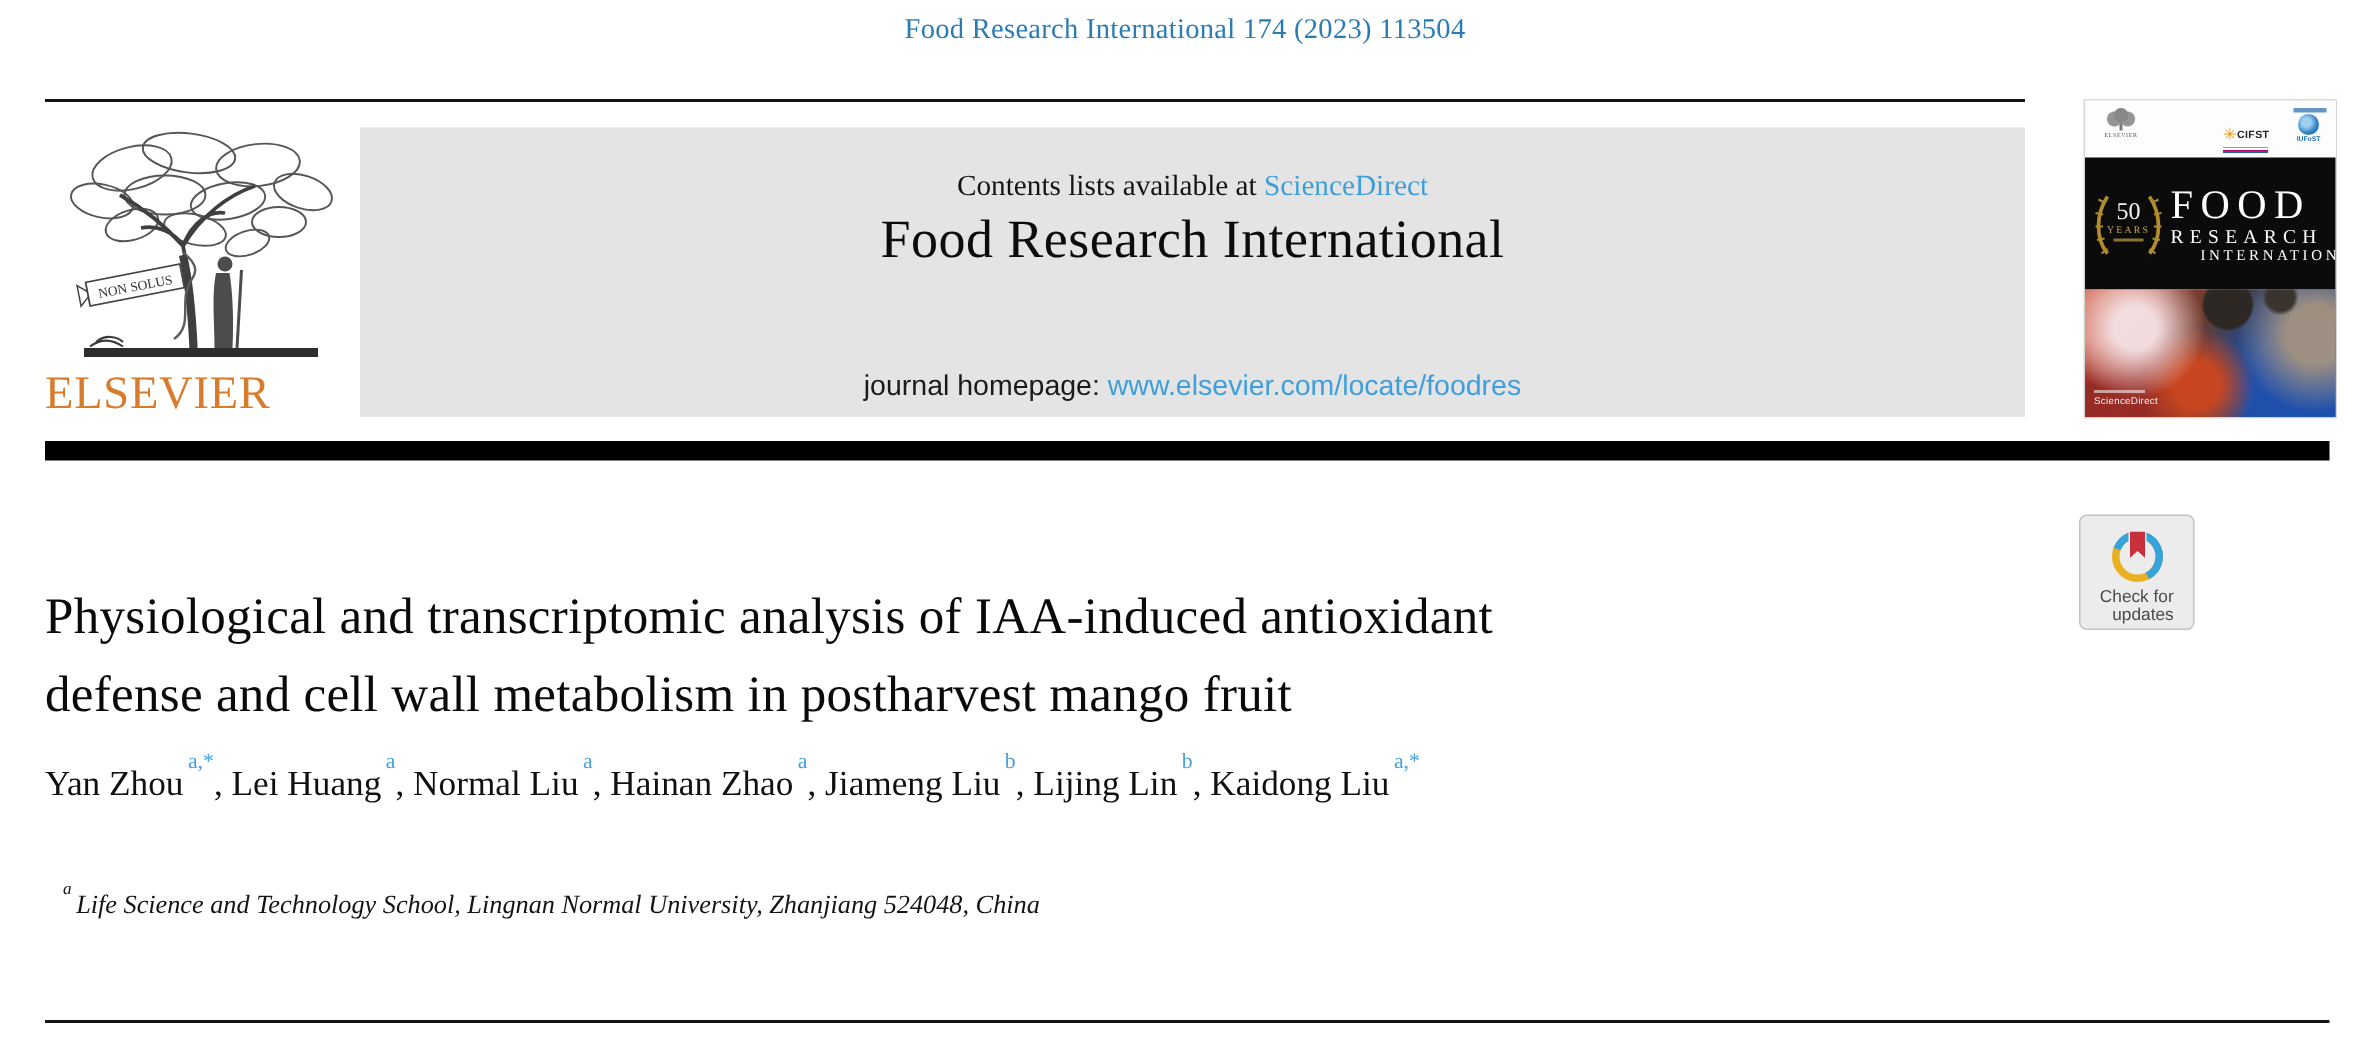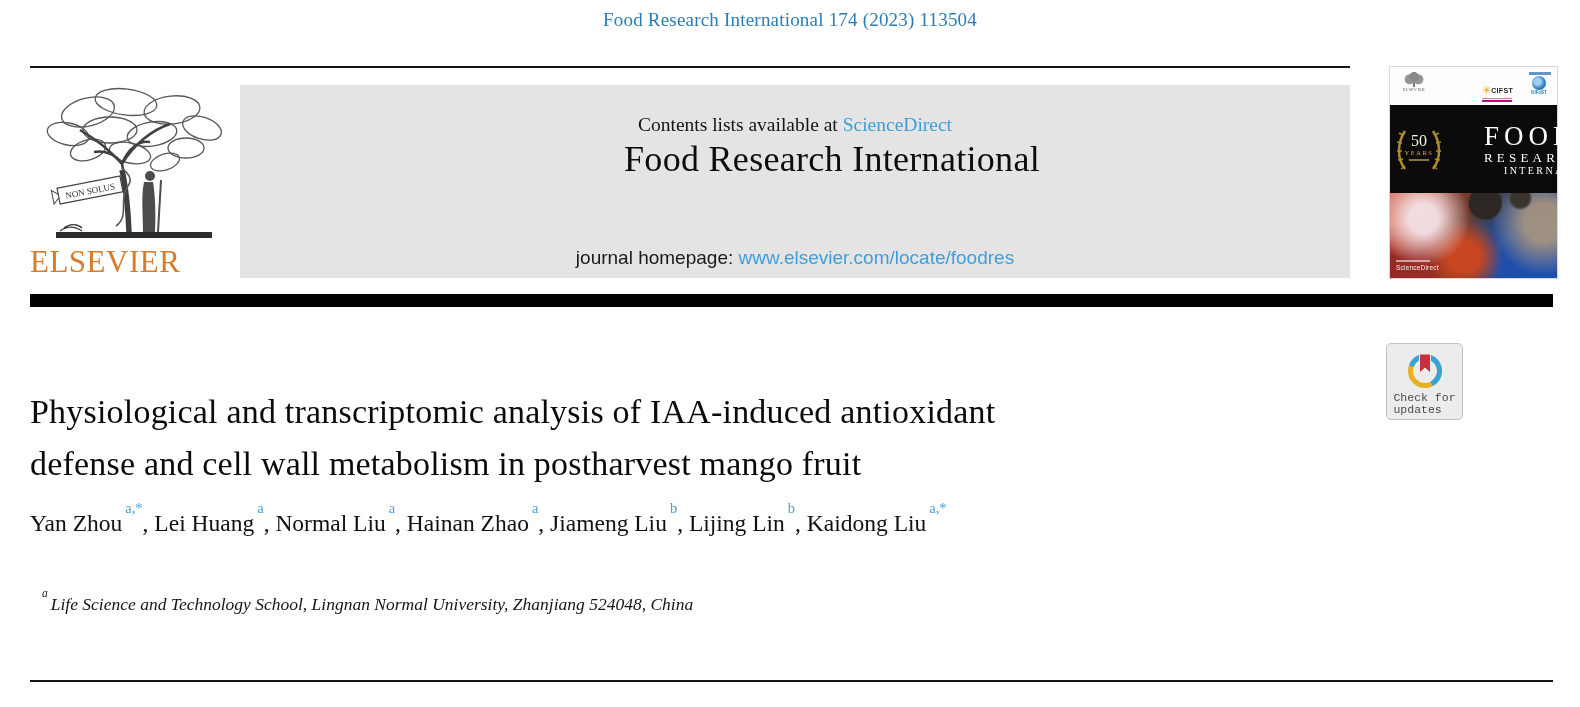--- a/index.html
+++ b/index.html
@@ -29,21 +29,21 @@
     position:absolute; left:240px; top:85px; width:1110px; height:193px;
     background:#e4e4e4;
   }
   .contents-line {
     position:absolute; top:5px; left:0; width:100%; text-align:center;
     font-size:19.5px; color:#141414;margin-top:24px;
   }
   .contents-line .lnk { color:#3d9ed9; }
   .journal-title {
     position:absolute; top:53px; left:0; width:100%; text-align:center;
-    font-size:36px; color:#0c0c0c; letter-spacing:.3px;margin-left:37px;
+    font-size:36px; color:#0c0c0c; letter-spacing:.3px;
   }
   .homepage-line {
     position:absolute; bottom:9px; left:0; width:100%; text-align:center;
     font-family:"Liberation Sans", sans-serif; font-size:19px; color:#1a1a1a;
   }
   .homepage-line .lnk { color:#3f9edb; }
   a.lnk { text-decoration:none; cursor:pointer; }
   
   .cover { position:absolute; left:1390px; top:67px; width:167px; height:211px;
            box-shadow:0 0 0 1px #d8d8d8; }
@@ -62,21 +62,21 @@
       font-family:"Liberation Sans", sans-serif; }
   .cover-cifst .star { color:#f39c12; font-size:11px; vertical-align:-1px; }
   .cover-cifst .name { font-size:7px; font-weight:bold; color:#222; letter-spacing:.3px; }
   .cover-cifst .bars { width:30px; height:4px; margin-top:1px;
       background:linear-gradient(#9a9a9a 0 1px, transparent 1px 2px, #b06 2px 3px, #269 3px 4px); }
   .cover-iufost { position:absolute; right:5px; top:9px; width:26px; text-align:center;
       font-family:"Liberation Sans", sans-serif; }
   .cover-iufost .blob { width:14px; height:14px; margin:0 auto; border-radius:50%;
       background:radial-gradient(circle at 40% 40%, #9fd0f0 0 25%, #2d7fc2 60%, #1f5fa5 100%); }
   .cover-iufost .name { font-size:4.5px; color:#1f6fb5; font-weight:bold; }
-  .cover-black { position:relative; width:100%; height:88px; background:#0b0b0c; display:flex; align-items:center;gap:37px; }
+  .cover-black { position:relative; width:100%; height:88px; background:#0b0b0c; display:flex; align-items:center; }
   .laurel { width:52px; height:56px; flex:0 0 52px; margin-left:3px; position:relative; }
   .laurel svg { display:block; }
   .cover-title { color:#fff; margin-left:2px; }
   .cover-title .t1 { font-size:27px; letter-spacing:5px; line-height:28px; }
   .cover-title .t2 { font-size:13px; letter-spacing:4.2px; line-height:15px; }
   .cover-title .t3 { font-size:10px; letter-spacing:2.4px; line-height:12px;margin-left:20px; }
   .cover-photo { position:relative; width:100%; height:85px;
       background:
         radial-gradient(circle at 57% 12%, #2e2824 0 13%, rgba(46,40,36,0) 14.5%),
         radial-gradient(circle at 78% 6%, #3a342e 0 6%, rgba(58,52,46,0) 8%),
@@ -96,22 +96,22 @@
     position:absolute; left:30px; top:386px; width:1290px;
     font-size:34px; line-height:52px; color:#0a0a0a; letter-spacing:.2px;
   }
   
   .upd-badge {
     position:absolute; left:1386px; top:343px; width:77px; height:77px;
     background:#ececec; border:1px solid #c2c2c2; border-radius:5px;
     display:flex; flex-direction:column; align-items:center; cursor:pointer;
   }
   .upd-badge svg { margin-top:5px; }
-  .upd-text { font-family:Liberation Mono, monospace; font-size:11.5px;
-      line-height:12px; color:#4a4a4a; text-align:left; margin-top:1px; }
+  .upd-text { font-family:Liberation Sans, sans-serif; font-size:11.5px;
+      line-height:12px; color:#4a4a4a; text-align:right; margin-top:1px; }
   
   .authors { position:absolute; left:30px; top:509px; width:1400px;
       font-size:23.5px; color:#101010; }
   .authors sup { color:#4aa0dc; font-size:14.5px; position:relative; top:-9px; margin-left:3px; }
   
   .affils { position:absolute; left:30px; top:574px; width:1338px;
       font-size:17.5px; line-height:26px; font-style:italic; color:#141414; }
   .affils .aff { margin:12px; }
   .affils sup { font-size:11.5px; position:relative; top:-6px; margin-right:3px; }
 </style>

